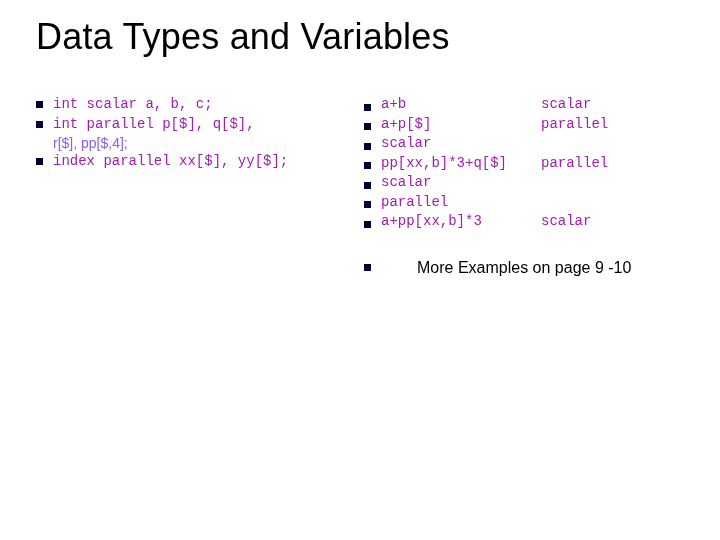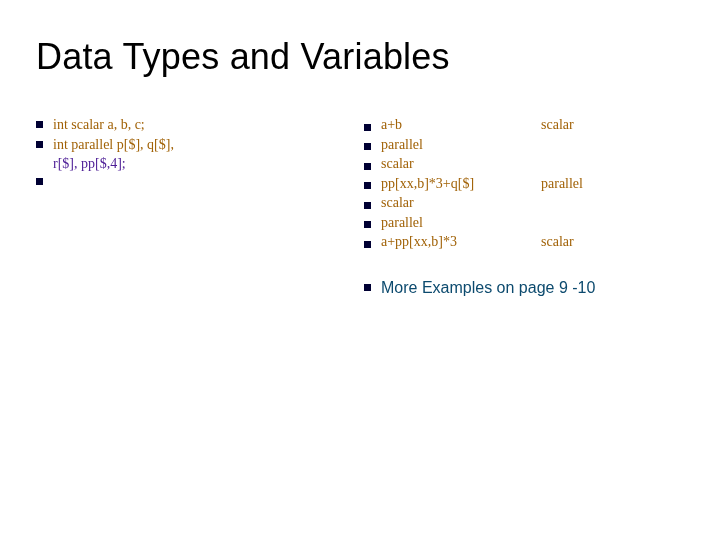--- a/index.html
+++ b/index.html
@@ -1,30 +1,30 @@
 <!DOCTYPE html>
 <html><head>
 <meta charset="utf-8">
 <style>
   * { margin: 0; padding: 0; box-sizing: border-box; }
   html, body { width: 720px; height: 540px; background: #fff; font-family: Arial, Helvetica, sans-serif; }
-  .slide { width: 720px; height: 424px; background: #fff; position: relative; padding: 36px 36px; }
+  .slide { width: 720px; height: 424px; background: #fff; position: relative; padding: 16px 36px; }
   .title { font-size: 36px; font-weight: 400; color: #000; margin-bottom: 38px; letter-spacing: 0.2px; }
   .columns { display: flex; gap: 28px; }
   .col-left { width: 300px; }
   .col-right { flex: 1; }
   .bullet-line { display: flex; align-items: flex-start; margin-bottom: 2px; }
   .bullet { width: 7px; height: 7px; background: #000033; margin-top: 5px; margin-right: 10px; flex-shrink: 0; }
-  .code { font-family: Liberation Serif, serif; font-size: 14px; line-height: 1.25; color: #a16207; white-space: pre; }
-  .code-cont { font-family: Liberation Serif, serif; font-size: 14px; line-height: 1.25; color: #4c1d95; white-space: pre; margin-left: 17px; }
+  .code { font-family: Liberation Mono, monospace; font-size: 14px; line-height: 1.25; color: #a21caf; white-space: pre; }
+  .code-cont { font-family: Liberation Sans, sans-serif; font-size: 14px; line-height: 1.25; color: #8b5cf6; white-space: pre; margin-left: 17px; }
   .right-row { display: flex; align-items: center; margin-bottom: 2px; }
   .right-row .expr { flex: 0 0 160px; }
   .right-row .kind { flex: 1; }
   .more-row { display: flex; align-items: flex-start; margin-top: 28px; }
-  .plain { font-family: Arial, Helvetica, sans-serif; font-size: 16px; color: #0c4a6e; }
+  .plain { font-family: Arial, Helvetica, sans-serif; font-size: 16px; color: #000000; margin-left: 36px; }
 </style>
 </head>
 <body>
 
 <div class="slide">
   <h1 class="title">Data Types and Variables</h1>
 
   <div class="columns">
 
     <div class="col-left">
@@ -35,31 +35,33 @@
       </div>
 
       <div class="bullet-line">
         <span class="bullet"></span>
         <span class="code">int parallel p[$], q[$],</span>
       </div>
       <div class="code-cont">r[$], pp[$,4];</div>
 
       <div class="bullet-line">
         <span class="bullet"></span>
+        <span class="code">index parallel xx[$], yy[$];</span>
       </div>
     </div>
 
     <div class="col-right">
       <div class="right-row">
         <span class="bullet"></span>
         <span class="code expr">a+b</span>
         <span class="code kind">scalar</span>
       </div>
       <div class="right-row">
         <span class="bullet"></span>
+        <span class="code expr">a+p[$]</span>
         <span class="code kind">parallel</span>
       </div>
       <div class="right-row">
         <span class="bullet"></span>
         <span class="code kind">scalar</span>
       </div>
       <div class="right-row">
         <span class="bullet"></span>
         <span class="code expr">pp[xx,b]*3+q[$]</span>
         <span class="code kind">parallel</span>

